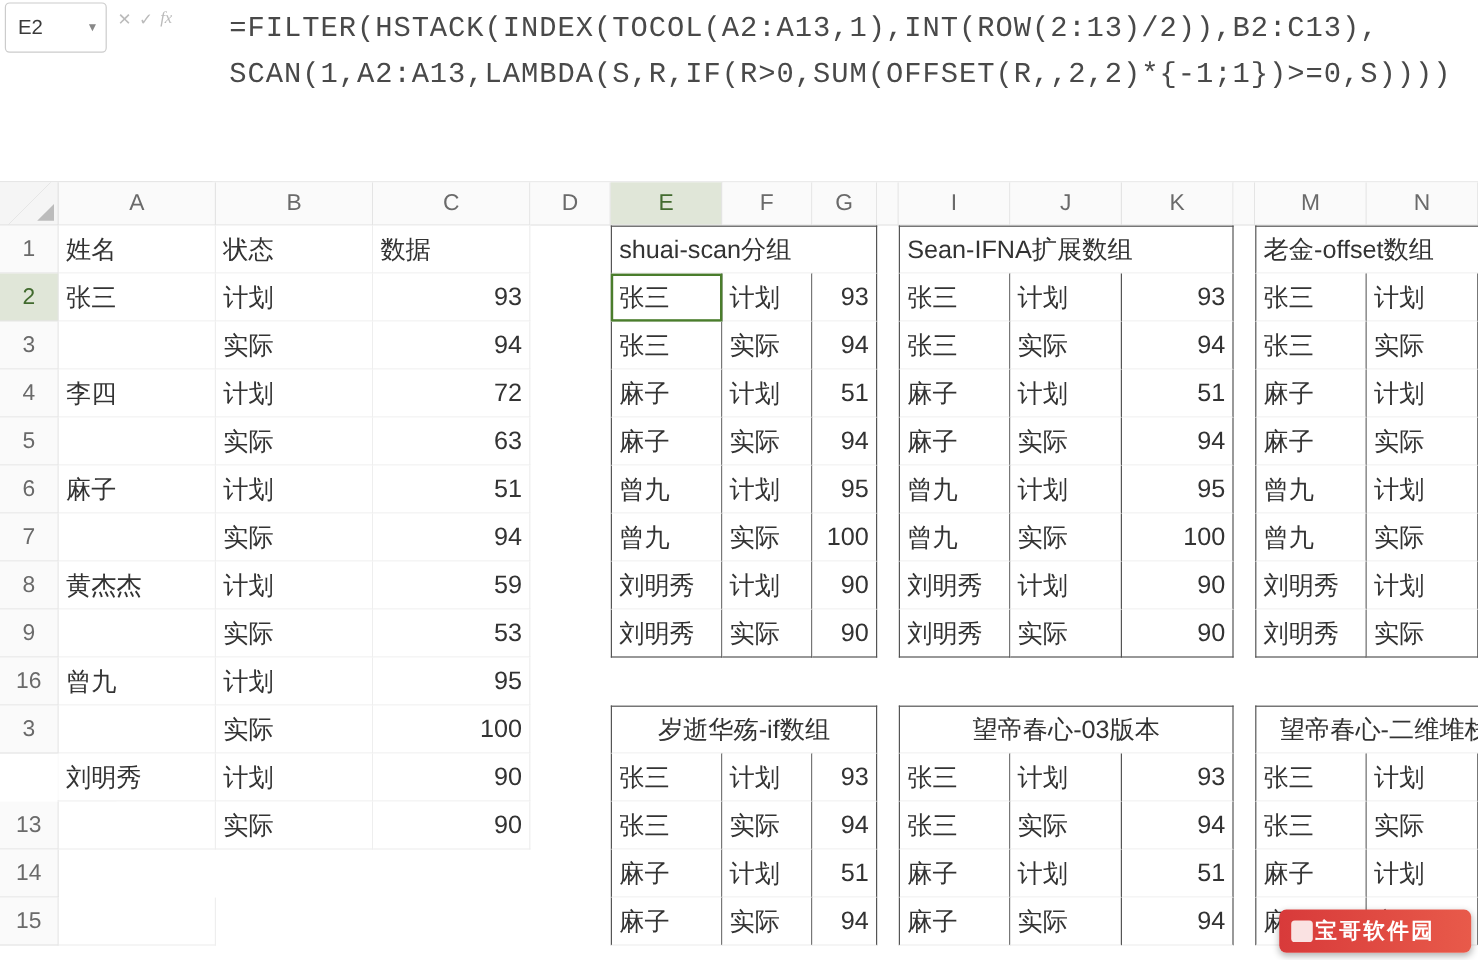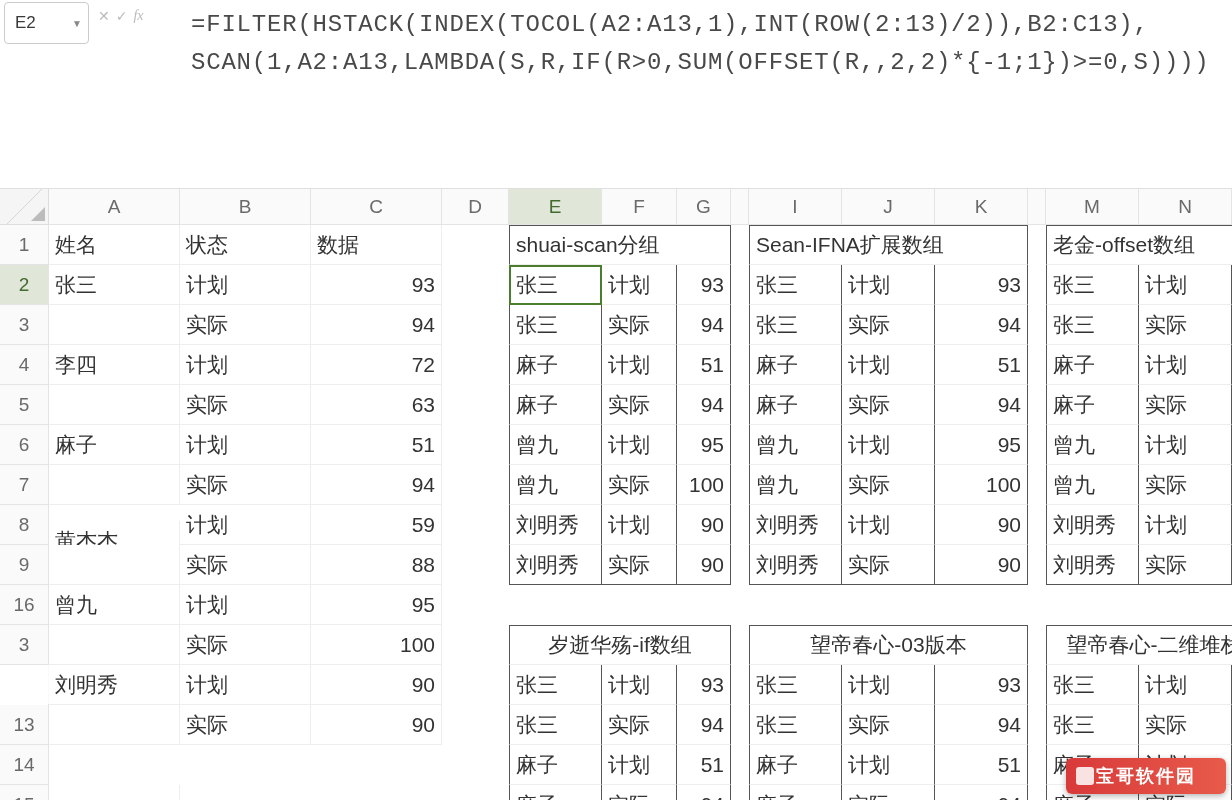--- a/index.html
+++ b/index.html
@@ -1,17 +1,17 @@
 <!DOCTYPE html>
 <html><head>
 <meta charset="utf-8">
 <style>
   * { margin:0; padding:0; box-sizing:border-box; }
   body { font-family:"Microsoft YaHei","SimSun",Arial,sans-serif; font-size:19px; background:#fff; color:#333; overflow:hidden; width:1232px; height:800px; position:relative; }
-  .topbar { height:189px; border-bottom:1px solid #e0e0e0; display:flex; }
+  .topbar { height:152px; border-bottom:1px solid #e0e0e0; display:flex; }
   .namebox-wrap { width:85px; height:42px; border:1px solid #ccc; border-radius:4px; display:flex; align-items:center; padding:0 6px 0 10px; margin:2px 4px; background:#fff; }
   .namebox { flex:1; font-size:17px; color:#3a3a3a; border:none; outline:none; width:100%; }
   .nb-arrow { font-size:10px; color:#888; }
   .fx-tools { display:flex; align-items:flex-start; padding-top:8px; padding-left:2px; width:84px; }
   .fx-tools span { font-size:14px; color:#bbb; margin:0 3px; cursor:default; }
   .fx-icon { font-style:italic; font-family:"Times New Roman",serif; font-size:17px; color:#8a8a8a; margin-right:6px; }
   .formula-area { flex:1; padding:6px 14px 4px 14px; font-family:Consolas,"Courier New",monospace; font-size:24px; color:#494949; line-height:38px; letter-spacing:0.8px; white-space:pre-wrap; word-break:break-all; background:#fff; }
   .sheet { position:relative; }
   .corner { position:absolute; left:0; top:0; width:49px; height:36px; background:linear-gradient(135deg,#f5f5f5 50%,#d0d0d0 50.5%,#f5f5f5 51%); border-right:1px solid #ddd; border-bottom:1px solid #ddd; }
   .corner::after { content:""; position:absolute; right:3px; bottom:3px; border-style:solid; border-width:0 0 14px 14px; border-color:transparent transparent #bcbcbc transparent; }
@@ -100,26 +100,26 @@
       <div class="cell num" style="left: 262px; top: 120px; width: 131px; height: 40px;">72</div>
       <div class="cell" style="left: 0px; top: 160px; width: 131px; height: 40px;"></div>
       <div class="cell" style="left: 131px; top: 160px; width: 131px; height: 40px;">实际</div>
       <div class="cell num" style="left: 262px; top: 160px; width: 131px; height: 40px;">63</div>
       <div class="cell" style="left: 0px; top: 200px; width: 131px; height: 40px;">麻子</div>
       <div class="cell" style="left: 131px; top: 200px; width: 131px; height: 40px;">计划</div>
       <div class="cell num" style="left: 262px; top: 200px; width: 131px; height: 40px;">51</div>
       <div class="cell" style="left: 0px; top: 240px; width: 131px; height: 40px;"></div>
       <div class="cell" style="left: 131px; top: 240px; width: 131px; height: 40px;">实际</div>
       <div class="cell num" style="left: 262px; top: 240px; width: 131px; height: 40px;">94</div>
-      <div class="cell" style="left: 0px; top: 280px; width: 131px; height: 40px; margin-top: 16px;">黄杰杰</div>
+      <div class="cell" style="left: 0px; top: 280px; width: 131px; height: 40px;">黄杰杰</div>
       <div class="cell" style="left: 131px; top: 280px; width: 131px; height: 40px;">计划</div>
       <div class="cell num" style="left: 262px; top: 280px; width: 131px; height: 40px;">59</div>
       <div class="cell" style="left: 0px; top: 320px; width: 131px; height: 40px;"></div>
       <div class="cell" style="left: 131px; top: 320px; width: 131px; height: 40px;">实际</div>
-      <div class="cell num" style="left: 262px; top: 320px; width: 131px; height: 40px;">88</div>
+      <div class="cell num" style="left: 262px; top: 320px; width: 131px; height: 40px;">53</div>
       <div class="cell" style="left: 0px; top: 360px; width: 131px; height: 40px;">曾九</div>
       <div class="cell" style="left: 131px; top: 360px; width: 131px; height: 40px;">计划</div>
       <div class="cell num" style="left: 262px; top: 360px; width: 131px; height: 40px;">95</div>
       <div class="cell" style="left: 0px; top: 400px; width: 131px; height: 40px;"></div>
       <div class="cell" style="left: 131px; top: 400px; width: 131px; height: 40px;">实际</div>
       <div class="cell num" style="left: 262px; top: 400px; width: 131px; height: 40px;">100</div>
       <div class="cell" style="left: 0px; top: 440px; width: 131px; height: 40px;">刘明秀</div>
       <div class="cell" style="left: 131px; top: 440px; width: 131px; height: 40px;">计划</div>
       <div class="cell num" style="left: 262px; top: 440px; width: 131px; height: 40px;">90</div>
       <div class="cell" style="left: 0px; top: 480px; width: 131px; height: 40px;"></div>

